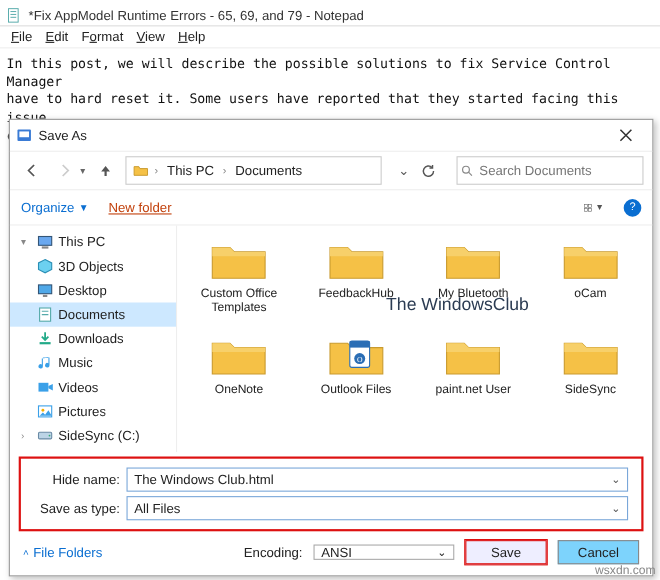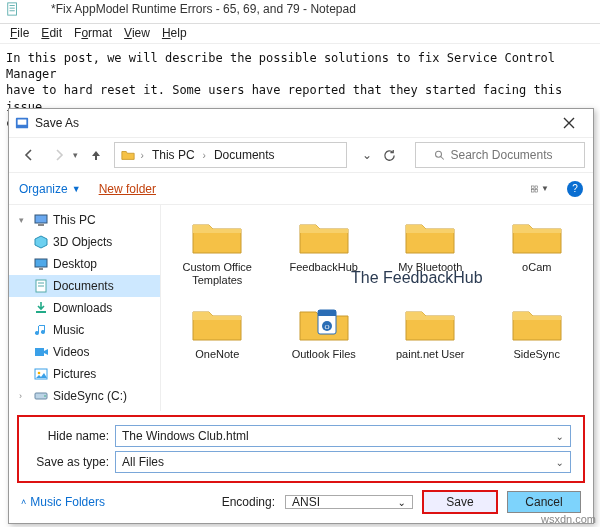--- a/index.html
+++ b/index.html
@@ -1,17 +1,17 @@
 <!DOCTYPE html>
 <html><head>
 <meta charset="utf-8">
 <style>
 * { box-sizing: border-box; margin: 0; padding: 0; }
 body { font-family: "Segoe UI", Tahoma, sans-serif; font-size: 12px; background: #fff; width: 600px; height: 527px; overflow: hidden; color: #222; }
-.notepad-title { display: flex; align-items: flex-start; padding: 2px 6px; height: 24px; border-bottom: 1px solid #ddd; gap: 25px; }
+.notepad-title { display: flex; align-items: flex-end; padding: 2px 6px; height: 24px; border-bottom: 1px solid #ddd; }
 .notepad-title .icon { width: 14px; height: 14px; margin-right: 6px; }
 .notepad-title .title-text { font-size: 12px; color: #333; }
 .menu-bar { display: flex; gap: 4px; padding: 2px 6px; height: 20px; border-bottom: 1px solid #eee; }
 .menu-bar span { padding: 0 4px; cursor: default; }
 .menu-bar span u { text-decoration: underline; }
 .doc-text { font-family: Consolas, monospace; font-size: 12px; padding: 6px 6px 2px 6px; white-space: pre-wrap; line-height: 1.35; color: #111; }
 
 .dialog { position: absolute; left: 8px; top: 108px; width: 586px; border: 1px solid #999; background: #fff; box-shadow: 2px 2px 6px rgba(0,0,0,0.25); }
 .dlg-title { display: flex; align-items: center; height: 28px; padding: 0 6px; }
 .dlg-title .icon { width: 14px; height: 14px; margin-right: 6px; }
@@ -20,21 +20,21 @@
 .nav-row { display: flex; align-items: center; height: 36px; padding: 0 8px; gap: 6px; border-top: 1px solid #eee; border-bottom: 1px solid #eee; }
 .nav-btn { width: 24px; height: 24px; display: flex; align-items: center; justify-content: center; color: #555; }
 .nav-btn.disabled { color: #bbb; }
 .caret-down { font-size: 9px; color: #666; margin-left: -4px; }
 .addr { flex: 1; display: flex; align-items: center; border: 1px solid #ccc; height: 26px; padding: 0 6px; gap: 4px; }
 .addr .folder-min { width: 14px; height: 14px; }
 .addr .crumb { padding: 0 2px; }
 .addr .sep { color: #888; padding: 0 2px; font-size: 10px; }
 .addr-tools { display: flex; align-items: center; gap: 8px; margin-left: 6px; }
 .addr-tools span { color: #555; width: 16px; text-align: center; }
-.search { width: 170px; border: 1px solid #ccc; height: 26px; display: flex; align-items: center; padding: 0 18px; color: #888; gap: 6px; margin-left: 10px; }
+.search { width: 170px; border: 1px solid #ccc; height: 26px; display: flex; align-items: center; padding: 0 3px; color: #888; gap: 6px; margin-left: 10px; }
 .search input { border: none; outline: none; font-size: 12px; color: #888; width: 100%; }
 .toolbar { display: flex; align-items: center; height: 32px; padding: 0 10px; gap: 18px; border-bottom: 1px solid #eee; }
 .toolbar .org { color: #0a6ed1; display: flex; align-items: center; gap: 4px; }
 .toolbar .newf { color: #c2410c; text-decoration: underline; }
 .toolbar .spacer { flex: 1; }
 .tb-icon { width: 18px; height: 18px; color: #555; display: flex; align-items: center; justify-content: center; }
 .help { width: 16px; height: 16px; border-radius: 50%; background: #0a6ed1; color: #fff; font-size: 10px; display: flex; align-items: center; justify-content: center; }
 .body-row { display: flex; height: 206px; }
 .tree { width: 152px; border-right: 1px solid #eee; overflow: hidden; padding: 4px 0; }
 .tree-item { display: flex; align-items: center; gap: 4px; padding: 2px 4px 2px 10px; height: 22px; }
@@ -308,21 +308,21 @@
             <span class="big-folder">
               <svg viewBox="0 0 56 44">
                 <path d="M4 12h16l4 4h28v24H4z" fill="#f5c146" stroke="#c99a2e"></path>
                 <path d="M4 12h16l4 4h28v4H4z" fill="#f7d06a"></path>
               </svg>
             </span>
             <span class="cap">oCam</span>
           </div>
         </div>
       <div class="watermark">The
-FeedbackHub</div>
+WindowsClub</div>
       <div class="grid" id="grid-row2" style="margin-top:14px;">
           <div class="tile">
             <span class="big-folder">
               <svg viewBox="0 0 56 44">
                 <path d="M4 12h16l4 4h28v24H4z" fill="#f5c146" stroke="#c99a2e"></path>
                 <path d="M4 12h16l4 4h28v4H4z" fill="#f7d06a"></path>
               </svg>
             </span>
             <span class="cap">OneNote</span>
           </div>
@@ -373,21 +373,21 @@
       <div class="combo">
         <span class="val">All Files</span>
         <span class="dd">⌄</span>
       </div>
     </div>
   </div>
 
   <div class="bottom">
     <span class="hide-f">
       <span style="font-size:9px;">˄</span>
-      <span>Music Folders</span>
+      <span>File Folders</span>
     </span>
     <span class="spacer"></span>
     <span class="enc-label">Encoding:</span>
     <div class="enc-combo">
       <span class="val">ANSI</span>
       <span class="dd" style="font-size:10px;">⌄</span>
     </div>
     <div class="btn primary">
       <span>Save</span>
     </div>

